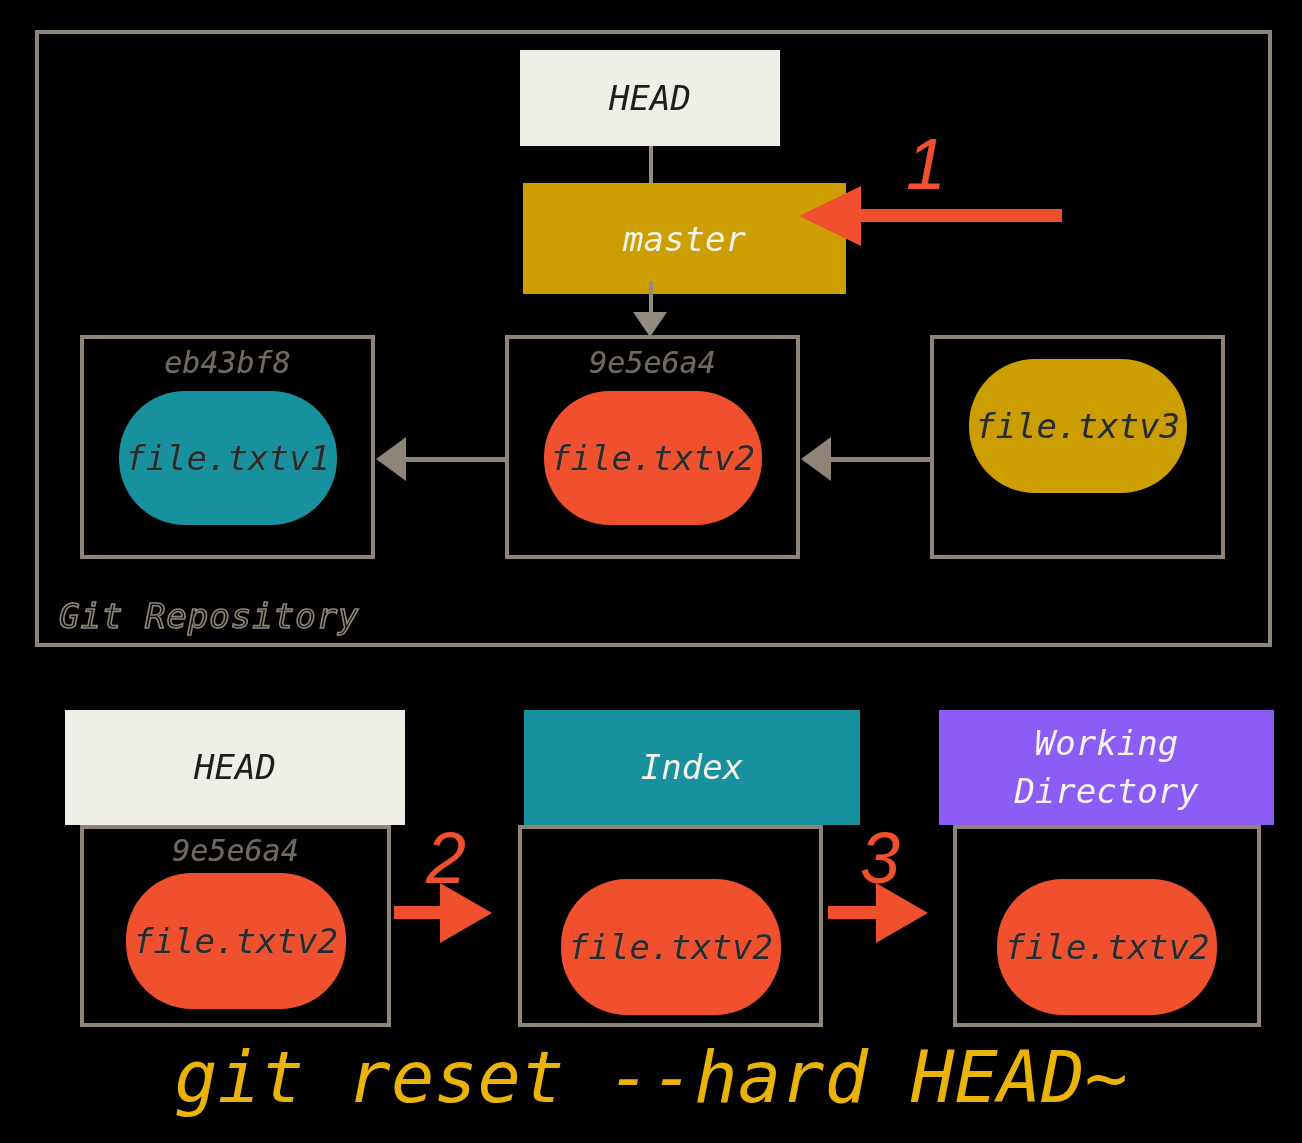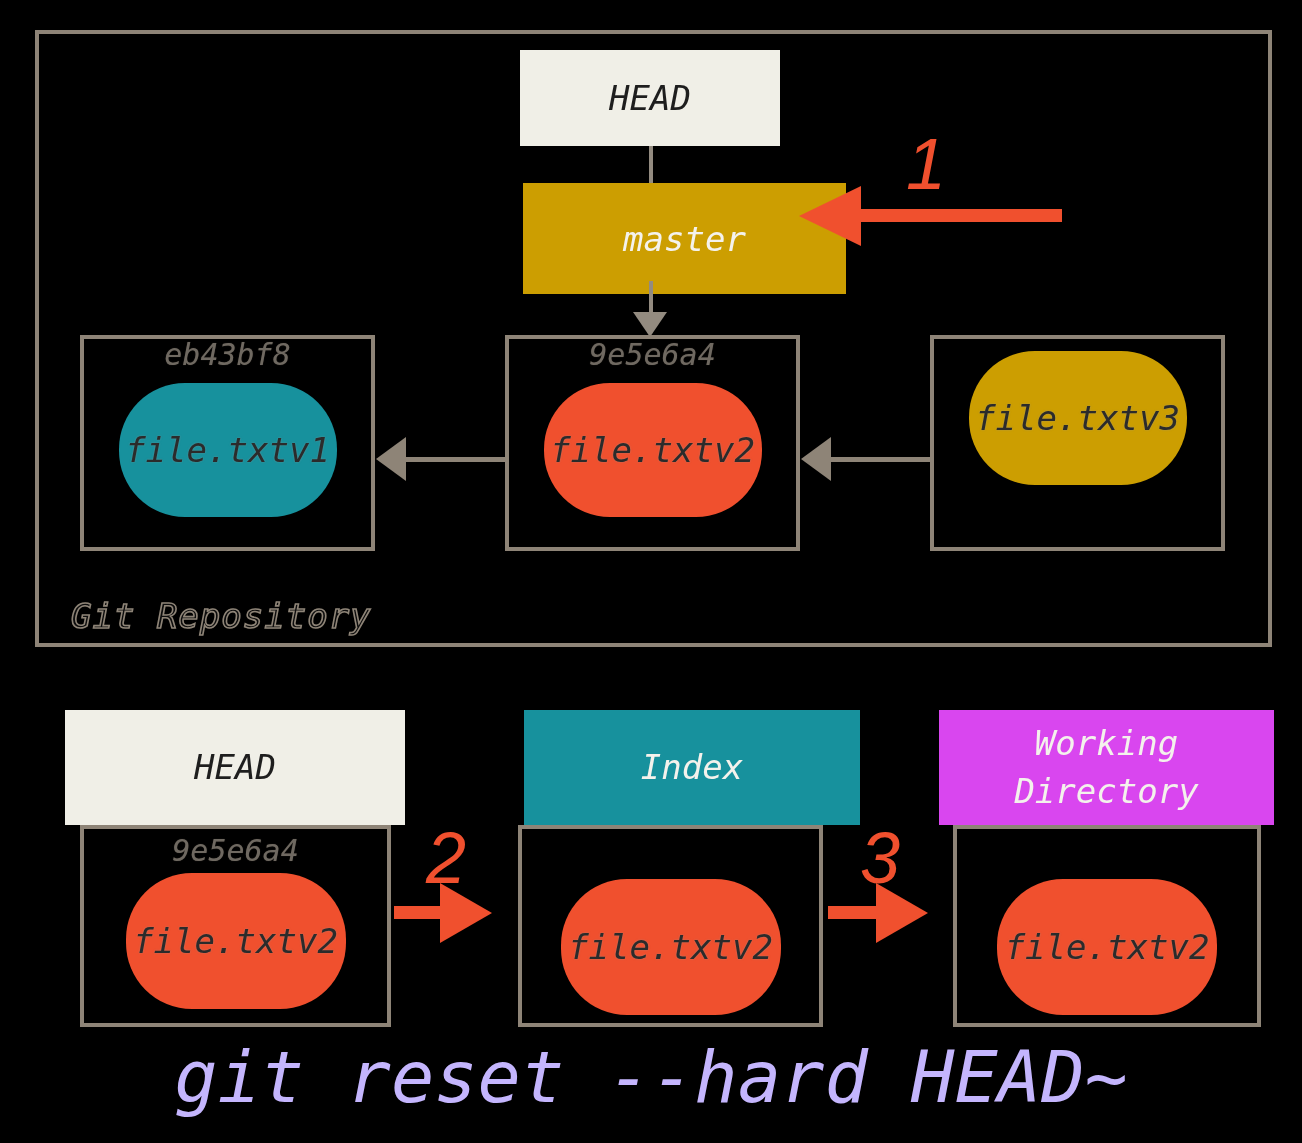--- a/index.html
+++ b/index.html
@@ -13,21 +13,21 @@
   }
   .abs { position: absolute; font-style: italic; }
 
   
   #repo-box {
     left: 35px; top: 30px;
     width: 1229px; height: 609px;
     border: 4px solid #8e8477;
   }
   #repo-label {
-    left: 32px; bottom: 6px;
+    left: 20px; bottom: 6px;
     font-size: 34px; line-height: 1.2;
     color: #0c0c0c;
     -webkit-text-stroke: 1.6px #8e8477;
     text-shadow: 0 0 1px #8e8477;
     letter-spacing: 1px;
   }
 
   .ref-box {
     display: flex; align-items: center; justify-content: center;
     font-size: 34px;
@@ -41,21 +41,21 @@
   #master-commit-head {
     left: 633px; top: 312px; width: 0; height: 0;
     border-left: 17px solid transparent; border-right: 17px solid transparent;
     border-top: 25px solid #938b80;
   }
 
   
   .commit-box {
     top: 335px; width: 287px; height: 208px;
     border: 4px solid #8e8477;
-    text-align: center; padding-top: 0; box-sizing: content-box;
+    text-align: center; padding-top: 8px; box-sizing: content-box;
   }
   #commit-1 { left: 80px; }
   #commit-2 { left: 505px; }
   #commit-3 { left: 930px; }
   .hash {
     font-size: 30px; line-height: 32px; color: #6f6961;
     text-shadow: 0 0 1px #3a352f;
   }
   .blob {
     margin: 12px auto 0; width: 218px; height: 134px;
@@ -122,21 +122,21 @@
   #head-area-body { left: 80px; width: 303px; }
   #index-area-body { left: 518px; width: 297px; }
   #workdir-area-body { left: 953px; width: 300px; }
   .area-body .blob { width: 220px; height: 136px; margin-top: 6px; }
   .blob-spaced { margin-top: 44px !important; }
 
   
   #caption {
     left: 0; top: 1038px; width: 1302px;
     text-align: center; font-size: 72px; line-height: 1.1;
-    color: #c4b5fd; letter-spacing: 0;
+    color: #eab308; letter-spacing: 0;
   }
 </style>
 </head>
 <body>
 
 <div id="stage">
 
   <div id="repo-box" class="abs">
     <div id="repo-label" class="abs">Git Repository</div>
   </div>
@@ -214,19 +214,19 @@
   <div id="step3-num" class="abs step-num">3</div>
   <div id="step3-shaft" class="abs"></div>
   <div id="step3-head" class="abs"></div>
 
   <div id="workdir-area-body" class="abs area-body">
     <div class="blob blob-spaced" style="background-color: rgb(240, 80, 46);">
       <span>file.txt</span>
       <span>v2</span>
     </div>
   </div>
-  <div id="workdir-area-header" class="abs area-header" style="background-color: #d946ef;">
+  <div id="workdir-area-header" class="abs area-header" style="background-color: #8b5cf6;">
     <span>Working Directory</span>
   </div>
 
   <div id="caption" class="abs">git reset --hard HEAD~</div>
 
 </div>
 
 </body></html>

